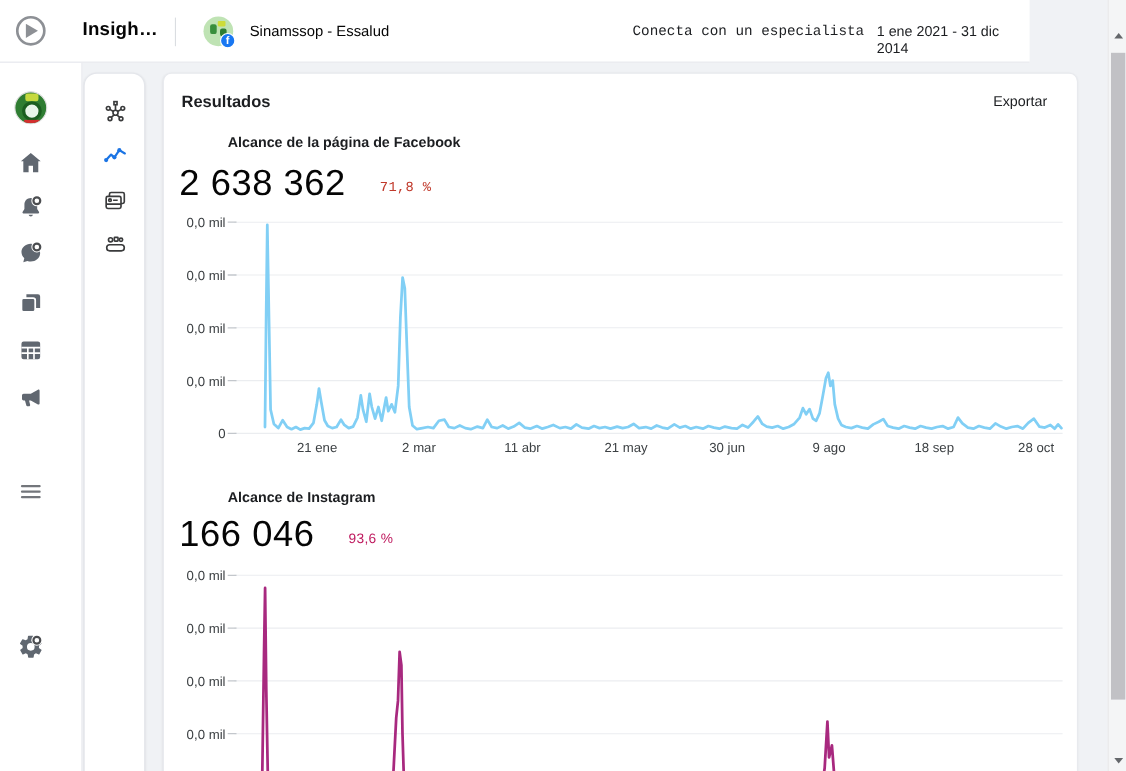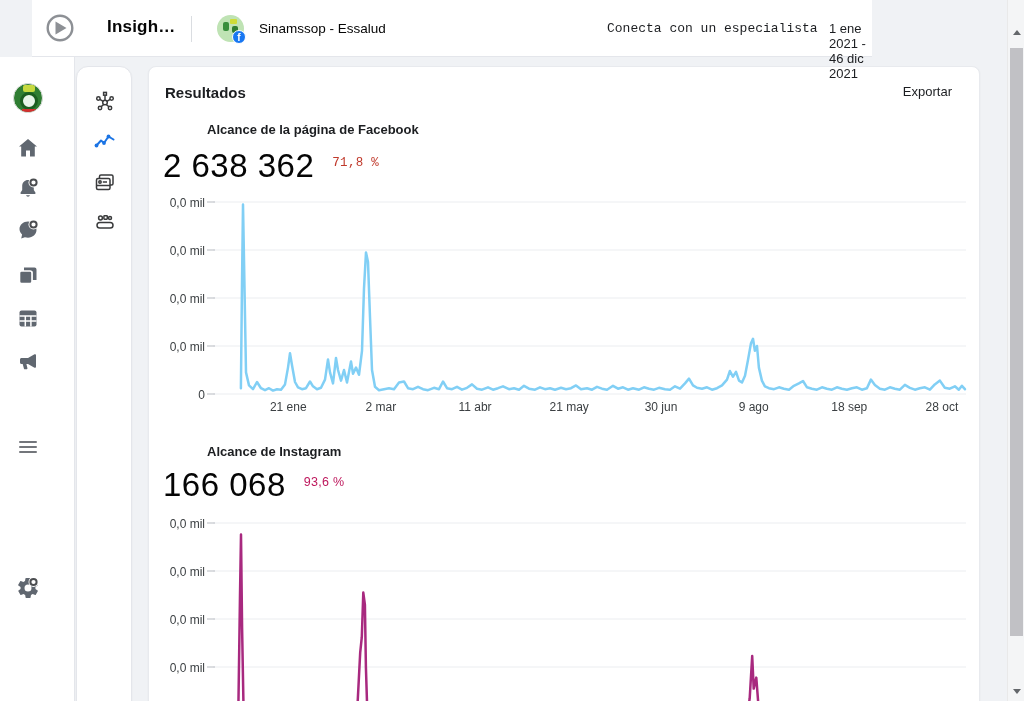--- a/index.html
+++ b/index.html
@@ -4,22 +4,22 @@
 <style>
   * { margin:0; padding:0; box-sizing:border-box; }
   html,body { width:1024px; height:701px; }
   body {
     position:relative; overflow:hidden;
     background:#f0f2f5;
     font-family:"Liberation Sans","DejaVu Sans",sans-serif;
     color:#1c1e21;
   }
   
-  .topbar { position:absolute; left:0; top:0; width:840px; height:57px;
-    background:#fff; border-bottom:1px solid #e4e6eb; z-index:5;margin-left:32px; }
+  .topbar { position:absolute; left:0; top:0; width:936px; height:57px;
+    background:#fff; border-bottom:1px solid #e4e6eb; z-index:5; }
   .topbar > * { position:absolute; }
   .app-logo { left:13px; top:13px; width:30px; height:30px; }
   .app-title { left:75px; top:17px; font-size:17px; font-weight:bold; color:#050505; letter-spacing:.2px; }
   .tb-divider { left:159px; top:16px; width:1px; height:26px; background:#dadde1; }
   .tb-avatar { left:185px; top:15px; width:27px; height:27px; }
   .avatar-circle { width:27px; height:27px; border-radius:50%; background:#bfe3b4; position:relative; overflow:hidden; }
   .avatar-circle .b1{position:absolute;left:6px;top:7px;width:6px;height:9px;background:#388e3c;border-radius:2px;}
   .avatar-circle .b2{position:absolute;left:13px;top:4px;width:7px;height:5px;background:#cddc39;border-radius:1px;}
   .avatar-circle .b3{position:absolute;left:15px;top:11px;width:6px;height:7px;background:#2e7d32;border-radius:2px;}
   .fb-badge { position:absolute; right:-2px; bottom:-2px; width:14px; height:14px; border-radius:50%;
@@ -46,21 +46,21 @@
 
   
   .card { position:absolute; left:148px; top:66px; width:832px; height:700px;
     background:#fff; border:1px solid #e8eaee; border-radius:8px;
     box-shadow:0 1px 2px rgba(0,0,0,.06); z-index:2; }
   .card > * { position:absolute; }
   .results-title { left:16px; top:17px; font-size:15px; font-weight:bold;text-align:center; }
   .export-btn { right:27px; top:17px; font-size:13px; color:#1c1e21; cursor:pointer; }
   .chart-title { left:16px; font-size:13px; font-weight:bold; color:#1c1e21;margin-left:42px; }
   .ct-0 { top:55px; } .ct-1 { top:377px; }
-  .num-row { left:14px; display:flex; align-items:center; }
+  .num-row { left:14px; display:flex; align-items:flex-end;gap:13px; }
   .nr-0 { top:80px; } .nr-1 { top:399px; }
   .big-num { font-size:33px; font-weight:400; color:#050505; letter-spacing:.5px; line-height:38px; }
   .delta { font-size:12.5px; margin-left:18px; margin-bottom:7px; letter-spacing:.3px; }
   .chart-svg { position:absolute; left:11px; display:block; }
   .cs-0 { top:127px; } .cs-1 { top:448px; }
   svg text { font-family:"Liberation Sans","DejaVu Sans",sans-serif; }
 
   
   .scrollbar { position:absolute; right:0; top:0; width:17px; height:701px;
     background:#f4f5f6; border-left:1px solid #e9e9e9; z-index:10; cursor:pointer; }
@@ -83,21 +83,21 @@
   <div class="tb-avatar">
     <div class="avatar-circle">
       <span class="b1"></span>
         <span class="b2"></span>
         <span class="b3"></span>
     </div>
     <div class="fb-badge">f</div>
   </div>
   <div class="tb-name">Sinamssop - Essalud</div>
   <div class="tb-specialist">Conecta con un especialista</div>
-  <div class="tb-date">1 ene 2021 - 46 dic 2021</div>
+  <div class="tb-date">1 ene 2021 - 31 dic 2014</div>
 </div>
 
 <div class="sidebar">
   <div class="sb-avatar">
     <div class="page-logo">
       <span class="cap"></span>
         <span class="ring"></span>
         <span class="band"></span>
     </div>
   </div>
@@ -218,21 +218,21 @@
       <text x="409.169" y="217" text-anchor="middle" font-size="12" fill="#3c4043">21 may</text>
       <text x="501.03499999999997" y="217" text-anchor="middle" font-size="12" fill="#3c4043">30 jun</text>
       <text x="593.654" y="217" text-anchor="middle" font-size="12" fill="#3c4043">9 ago</text>
       <text x="689.285" y="217" text-anchor="middle" font-size="12" fill="#3c4043">18 sep</text>
       <text x="781.904" y="217" text-anchor="middle" font-size="12" fill="#3c4043">28 oct</text>
       <polyline points="80.9,194.2 82.0,89.6 83.0,10.4 84.0,65.6 86.0,178.4 89.0,191.4 93.0,195.2 97.0,188.0 101.0,194.2 105.0,196.2 109.0,194.2 113.0,196.6 117.0,195.2 121.0,195.7 125.0,190.4 128.0,173.6 130.0,159.2 132.0,171.2 135.0,188.0 138.0,193.3 142.0,195.2 146.0,194.2 150.0,187.5 153.0,192.3 157.0,195.2 161.0,193.8 165.0,185.6 168.0,165.4 170.0,178.4 173.0,189.4 176.0,164.0 178.0,176.0 181.0,186.6 184.0,176.0 187.0,188.5 191.0,167.4 193.0,179.8 196.0,173.6 199.0,180.8 202.0,156.8 204.0,94.4 206.0,58.4 208.0,68.0 210.0,123.2 212.0,176.0 215.0,192.8 219.0,196.2 224.0,195.2 229.0,194.2 234.0,195.2 239.0,188.5 244.0,187.5 248.0,194.2 253.0,195.2 258.0,192.8 263.0,195.2 268.0,196.2 274.0,193.8 279.0,195.2 283.0,187.5 287.0,194.2 292.0,195.2 297.0,192.8 302.0,195.7 307.0,193.8 312.0,190.4 317.0,194.7 322.0,195.7 328.0,193.3 333.0,195.7 338.0,194.2 343.0,192.3 349.0,195.2 354.0,194.2 359.0,195.7 364.0,191.8 369.0,194.7 375.0,195.7 380.0,193.3 385.0,195.2 390.0,194.2 395.0,195.7 401.0,193.8 406.0,195.2 411.0,194.2 416.0,191.4 421.0,195.2 427.0,194.2 432.0,195.7 437.0,192.8 442.0,194.7 447.0,195.7 453.0,191.8 458.0,194.7 463.0,193.3 468.0,195.7 473.0,194.2 479.0,195.7 484.0,193.3 489.0,194.7 494.0,195.7 499.0,193.8 505.0,195.2 510.0,195.7 515.0,192.3 520.0,194.7 525.0,189.4 529.0,184.6 533.0,191.4 537.0,193.8 542.0,194.7 547.0,193.3 552.0,195.7 557.0,194.2 562.0,191.4 567.0,185.6 569.9,177.0 572.9,182.7 576.0,177.9 579.0,186.6 582.0,188.5 585.0,181.8 587.9,166.4 590.9,149.6 593.0,144.8 594.9,156.8 597.0,152.0 598.9,173.6 601.9,186.6 604.9,192.3 608.9,194.2 614.0,195.2 619.0,193.3 623.9,194.7 629.0,195.7 633.9,191.8 638.9,189.4 643.0,187.0 647.0,193.3 651.9,194.7 656.9,195.7 662.0,193.3 666.9,194.7 671.9,195.7 676.9,193.3 681.9,194.7 686.9,195.7 691.9,194.2 696.9,193.3 701.9,195.7 706.9,194.2 710.9,185.6 714.9,190.9 719.9,194.7 724.9,195.7 729.9,193.3 734.9,194.7 739.9,195.7 744.9,190.9 749.9,193.8 754.9,195.7 759.8,194.2 764.9,193.3 769.9,195.7 774.8,190.4 779.9,186.6 784.8,193.8 789.8,194.7 794.9,192.3 798.8,195.7 801.9,191.8 804.9,195.2" fill="none" stroke="#81cff5" stroke-width="2.5" stroke-linejoin="round" stroke-linecap="round"></polyline>
     </svg>
 
   <div class="chart-title ct-1">Alcance de Instagram</div>
   <div class="num-row nr-1">
-    <span class="big-num">166 068</span>
+    <span class="big-num">166 046</span>
     <span class="delta" style="color: #be185d;">93,6 %</span>
   </div>
   <svg class="chart-svg cs-1" width="810" height="187">
       <line x1="53" y1="8" x2="806" y2="8" stroke="#ebedf0" stroke-width="1"></line>
       <line x1="47" y1="8" x2="55" y2="8" stroke="#c3c7cc" stroke-width="1.2"></line>
       <text x="45" y="12.5" text-anchor="end" font-size="12" fill="#3c4043">0,0 mil</text>
       <line x1="53" y1="56" x2="806" y2="56" stroke="#ebedf0" stroke-width="1"></line>
       <line x1="47" y1="56" x2="55" y2="56" stroke="#c3c7cc" stroke-width="1.2"></line>
       <text x="45" y="60.5" text-anchor="end" font-size="12" fill="#3c4043">0,0 mil</text>
       <line x1="53" y1="104" x2="806" y2="104" stroke="#ebedf0" stroke-width="1"></line>

